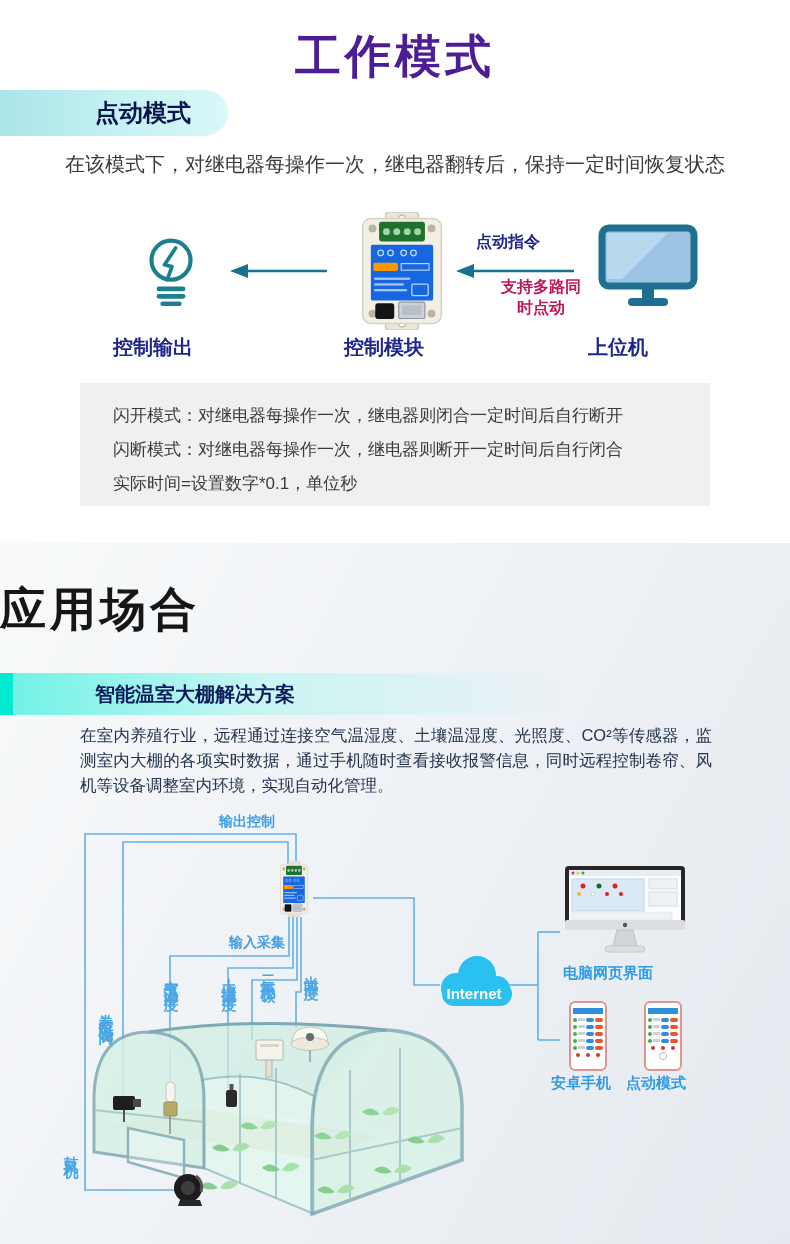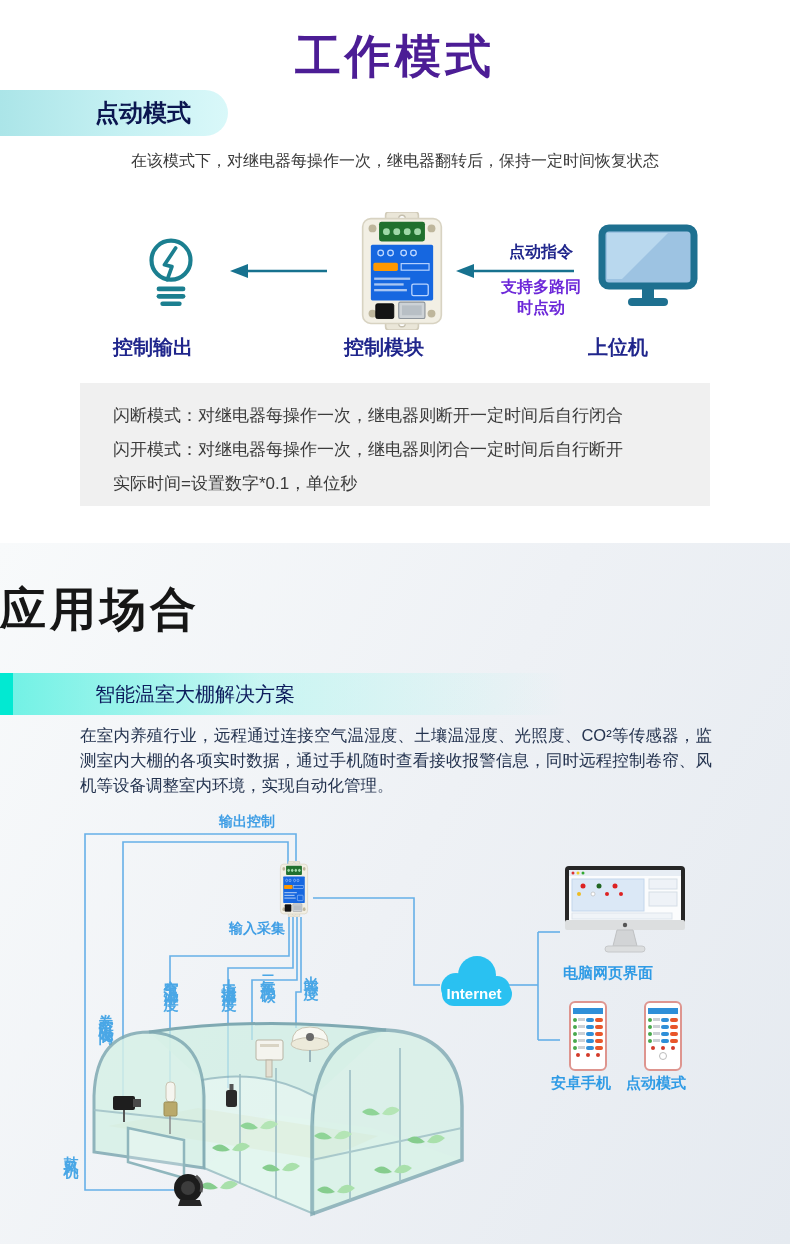--- a/index.html
+++ b/index.html
@@ -8,42 +8,42 @@
   .abs{position:absolute}
   
   .sec1{position:absolute;top:0;left:0;width:790px;height:543px;background:#fff}
   .h1{position:absolute;top:26px;left:0;width:100%;margin:0;text-align:center;
       font-size:46px;font-weight:900;color:#4c1d95;letter-spacing:4px}
   .badge{position:absolute;top:90px;left:0;width:170px;height:46px;padding-left:58px;
       border-radius:0 23px 23px 0;text-align:center;line-height:46px;
       background:linear-gradient(90deg,#abe5e8 0%,#c6f1f3 55%,#d9f8f9 100%);
       font-size:24px;font-weight:bold;color:#0b1650}
   .intro{position:absolute;top:151px;left:0;width:100%;text-align:center;
-      font-size:16px;color:#3a3a3a}
+      font-size:20px;color:#3a3a3a}
   .diag1{position:absolute;left:80px;top:196px;width:630px;height:180px}
   .diag1 .dlabel{position:absolute;top:138px;width:120px;text-align:left;
       font-size:20px;font-weight:bold;color:#20268c}
-  .cmdtxt{position:absolute;left:396px;top:46px;width:130px;text-align:center;
+  .cmdtxt{position:absolute;left:396px;top:36px;width:130px;
       font-size:16px;font-weight:bold;color:#20268c}
   .cmdtxt2{position:absolute;left:396px;top:80px;width:130px;text-align:center;
-      font-size:16px;font-weight:bold;color:#6d28d9;line-height:21px}
+      font-size:16px;font-weight:bold;color:#be185d;line-height:21px}
   .cmdtxt2 span{display:block}
   .infobox{position:absolute;left:80px;top:383px;width:630px;height:123px;background:#f0f0f0;
       box-sizing:border-box;padding:16px 20px 0 33px;font-size:17px;color:#3b3b3b;line-height:34px}
   
   .sec2{position:absolute;top:543px;left:0;width:790px;height:701px;
       background:linear-gradient(118deg,#f8fafb 0%,#eef1f5 50%,#e5eaf0 100%)}
   .h2{position:absolute;top:36px;left:0;width:100%;margin:0;text-align:left;
       font-size:46px;font-weight:900;color:#161616;letter-spacing:4px}
   .hbar{position:absolute;top:130px;left:0;width:566px;height:42px}
   .hbar-block{position:absolute;left:0;top:0;width:13px;height:42px;background:#02e9d2}
   .hbar-grad{position:absolute;left:13px;top:0;width:553px;height:42px;
       background:linear-gradient(90deg,rgba(82,240,224,.8) 0%,rgba(150,246,236,.45) 45%,rgba(255,255,255,0) 100%)}
   .hbar-text{position:absolute;left:95px;top:0;line-height:42px;font-size:20px;
-      font-weight:normal;color:#0c1b5c}
+      font-weight:bold;color:#0c1b5c}
   .desc{position:absolute;left:80px;top:180px;width:632px;font-size:16.5px;line-height:25px;
       color:#24334f;text-align:justify}
   .appdiag{position:absolute;left:0;top:269px;width:790px;height:432px}
   .wires{position:absolute;left:0;top:0;pointer-events:none}
   .blab{position:absolute;font-size:14px;font-weight:bold;color:#3f9ee5;white-space:nowrap}
   .vlab{position:absolute;writing-mode:vertical-rl;font-size:15px;font-weight:bold;
       color:#4aa7e6;letter-spacing:4px;white-space:nowrap}
   .devlab{position:absolute;text-align:left;font-size:15px;font-weight:bold;color:#2f9be5}
   
   .phone{position:absolute;top:189px;width:38px;height:70px;box-sizing:border-box;
@@ -134,22 +134,22 @@
       <span>支持多路同</span>
       <span>时点动</span>
     </div>
 
     <div class="dlabel" style="left:33px">控制输出</div>
     <div class="dlabel" style="left:264px">控制模块</div>
     <div class="dlabel" style="left:508px">上位机</div>
   </div>
 
   <div class="infobox">
+    <div>闪开模式：对继电器每操作一次，继电器则闭合一定时间后自行断开</div>
     <div>闪断模式：对继电器每操作一次，继电器则断开一定时间后自行闭合</div>
-    <div>闪开模式：对继电器每操作一次，继电器则闭合一定时间后自行断开</div>
     <div>实际时间=设置数字*0.1，单位秒</div>
   </div>
 </div>
 
 <div class="sec2">
   <h2 class="h2">应用场合</h2>
 
   <div class="hbar">
     <div class="hbar-block"></div>
     <div class="hbar-grad"></div>
@@ -181,21 +181,21 @@
         <rect x="442" y="170" width="70" height="24" rx="12" fill="#2ac1f1"></rect>
         <text x="474" y="187" text-anchor="middle" font-size="15" font-weight="bold" fill="#ffffff">Internet</text>
       </g>
     </svg>
 
     <svg class="abs" style="left:277px;top:49px" width="34" height="56" viewBox="0 0 60 72" preserveAspectRatio="none">
       <use href="#relay-module"></use>
     </svg>
 
     <div class="blab" style="left:219px;top:1px">输出控制</div>
-    <div class="blab" style="left:229px;top:108px">输入采集</div>
+    <div class="blab" style="left:229px;top:122px">输入采集</div>
 
     <div class="vlab" style="left:96px;top:190px">卷帘电磁阀</div>
     <div class="vlab" style="left:161px;top:155px">空气温湿度</div>
     <div class="vlab" style="left:219px;top:155px">土壤温湿度</div>
     <div class="vlab" style="left:258px;top:152px">二氧化碳</div>
     <div class="vlab" style="left:301px;top:152px">光照度</div>
     <div class="vlab" style="left:61px;top:332px">鼓风机</div>
 
     <svg class="abs" style="left:563px;top:52px" width="124" height="96" viewBox="0 0 124 96">
       <rect x="2" y="2" width="120" height="62" rx="4" fill="#262626"></rect>

